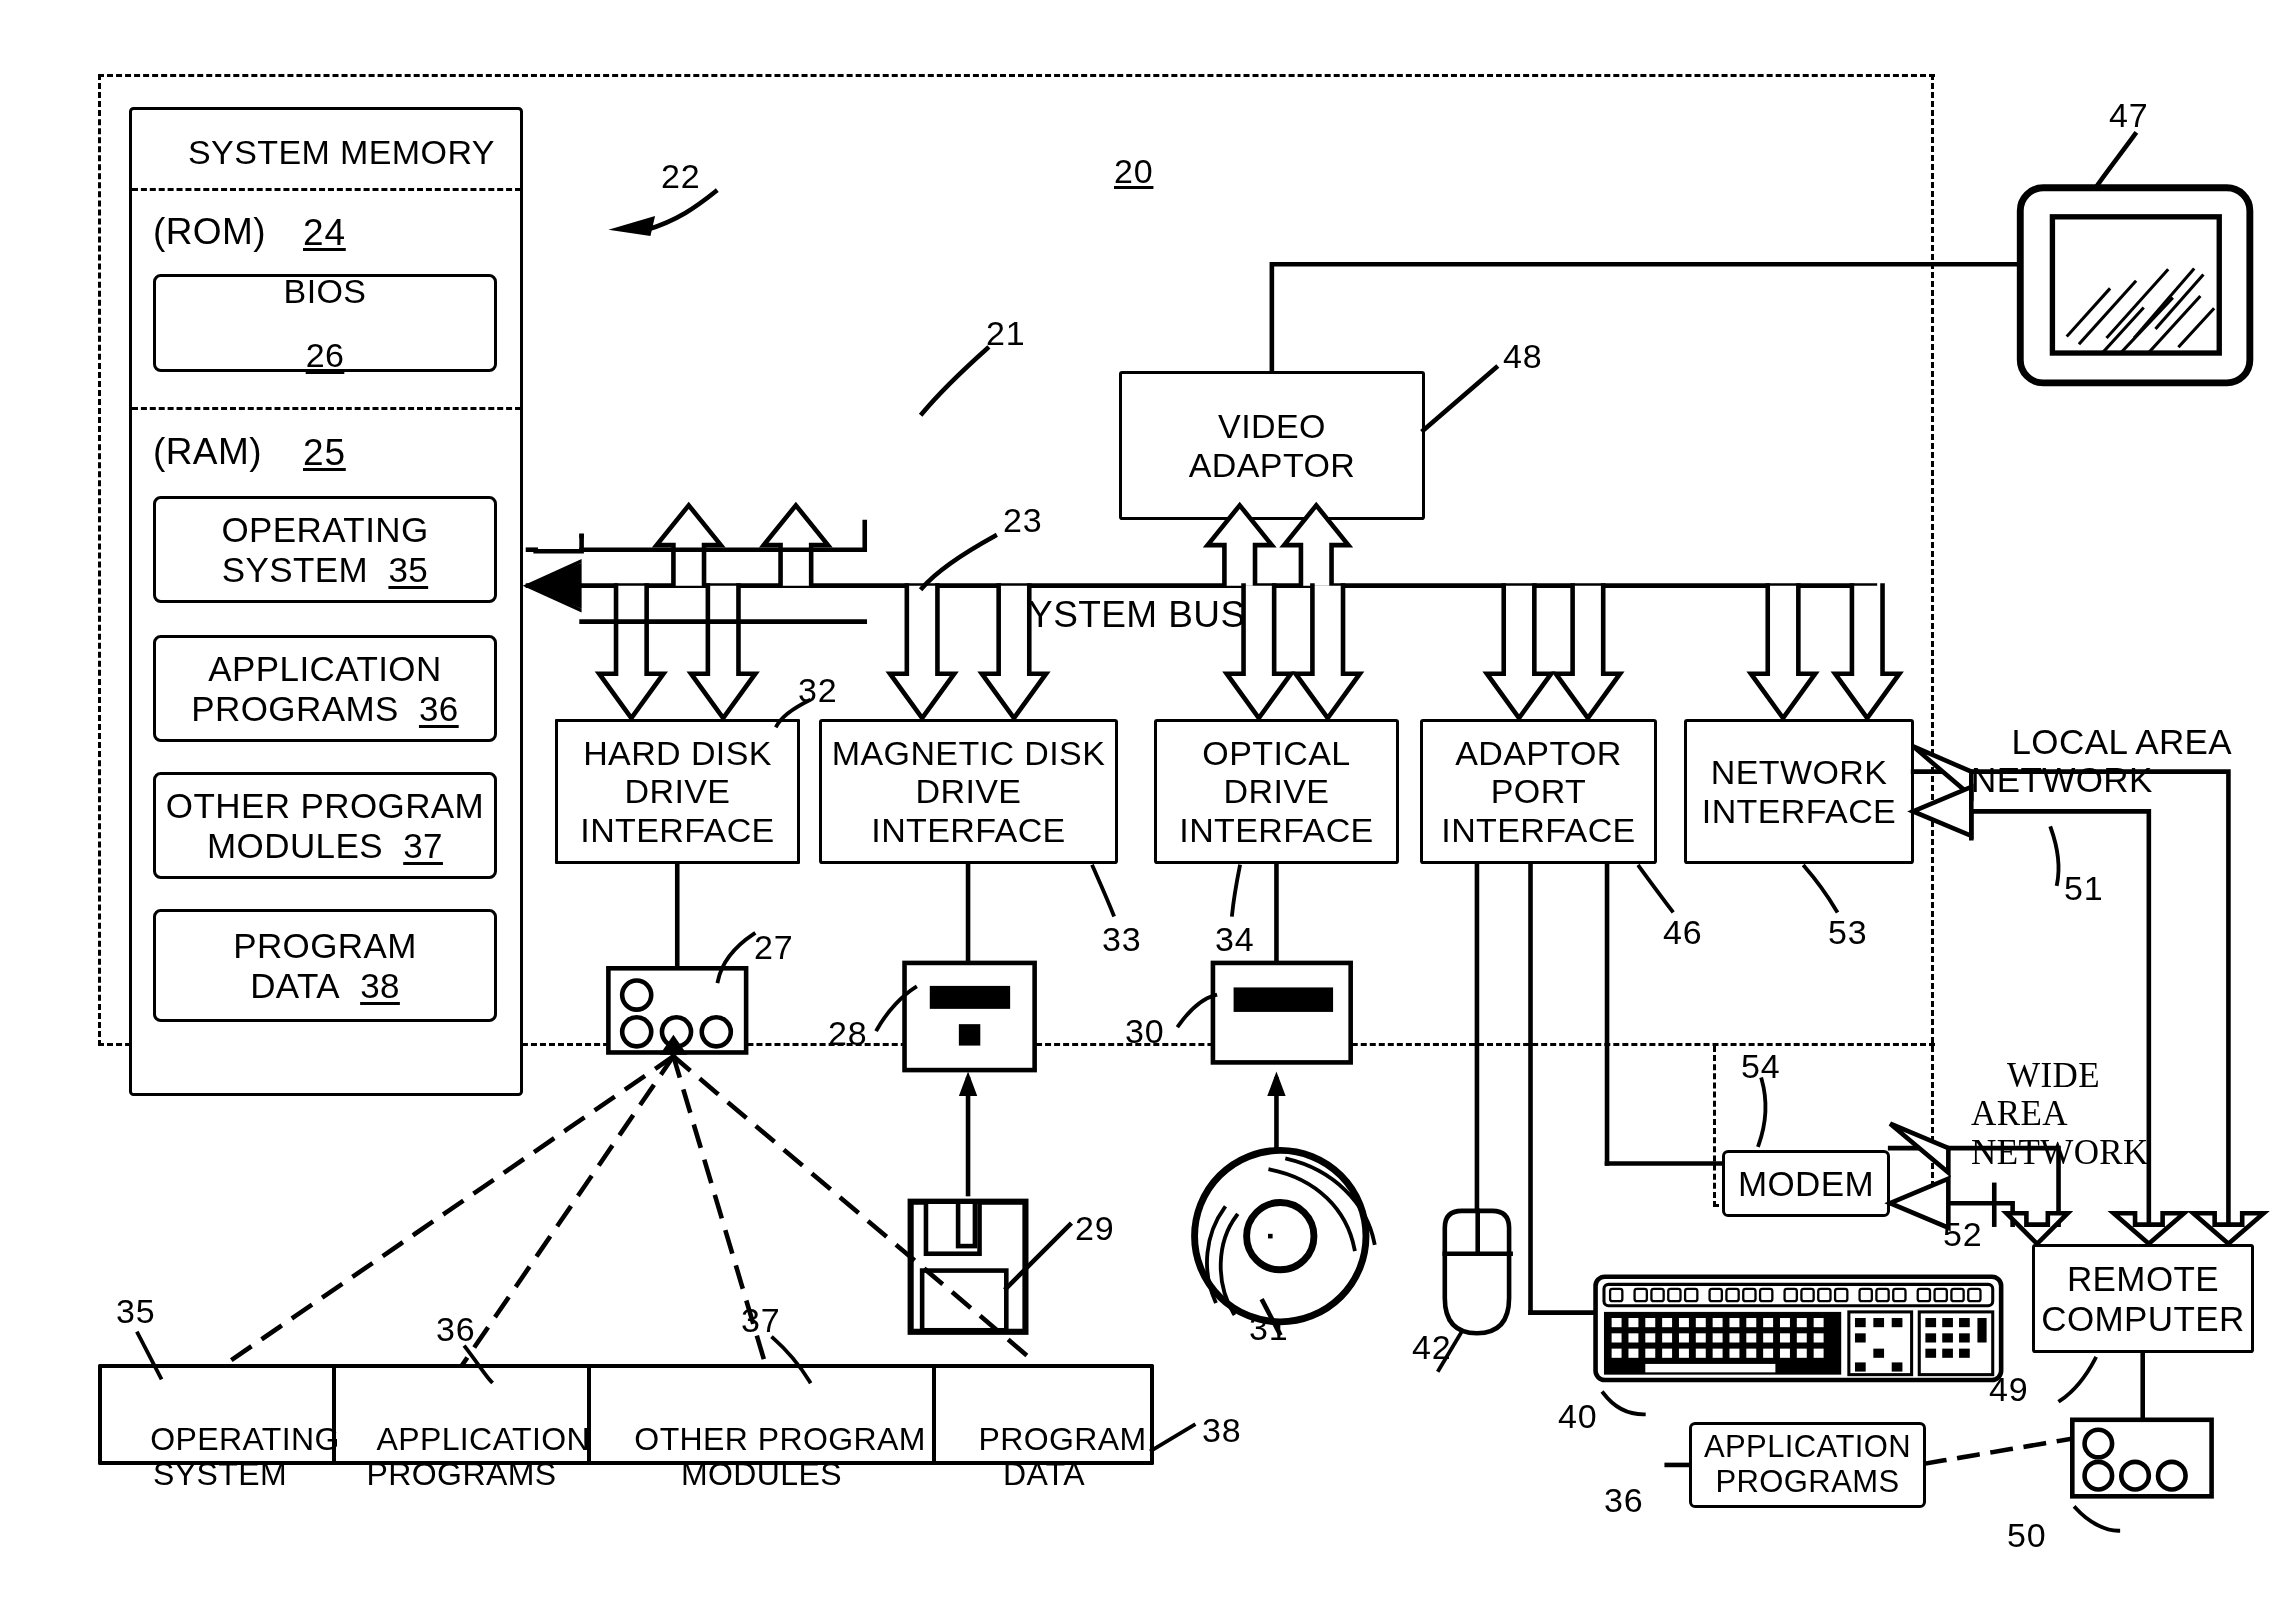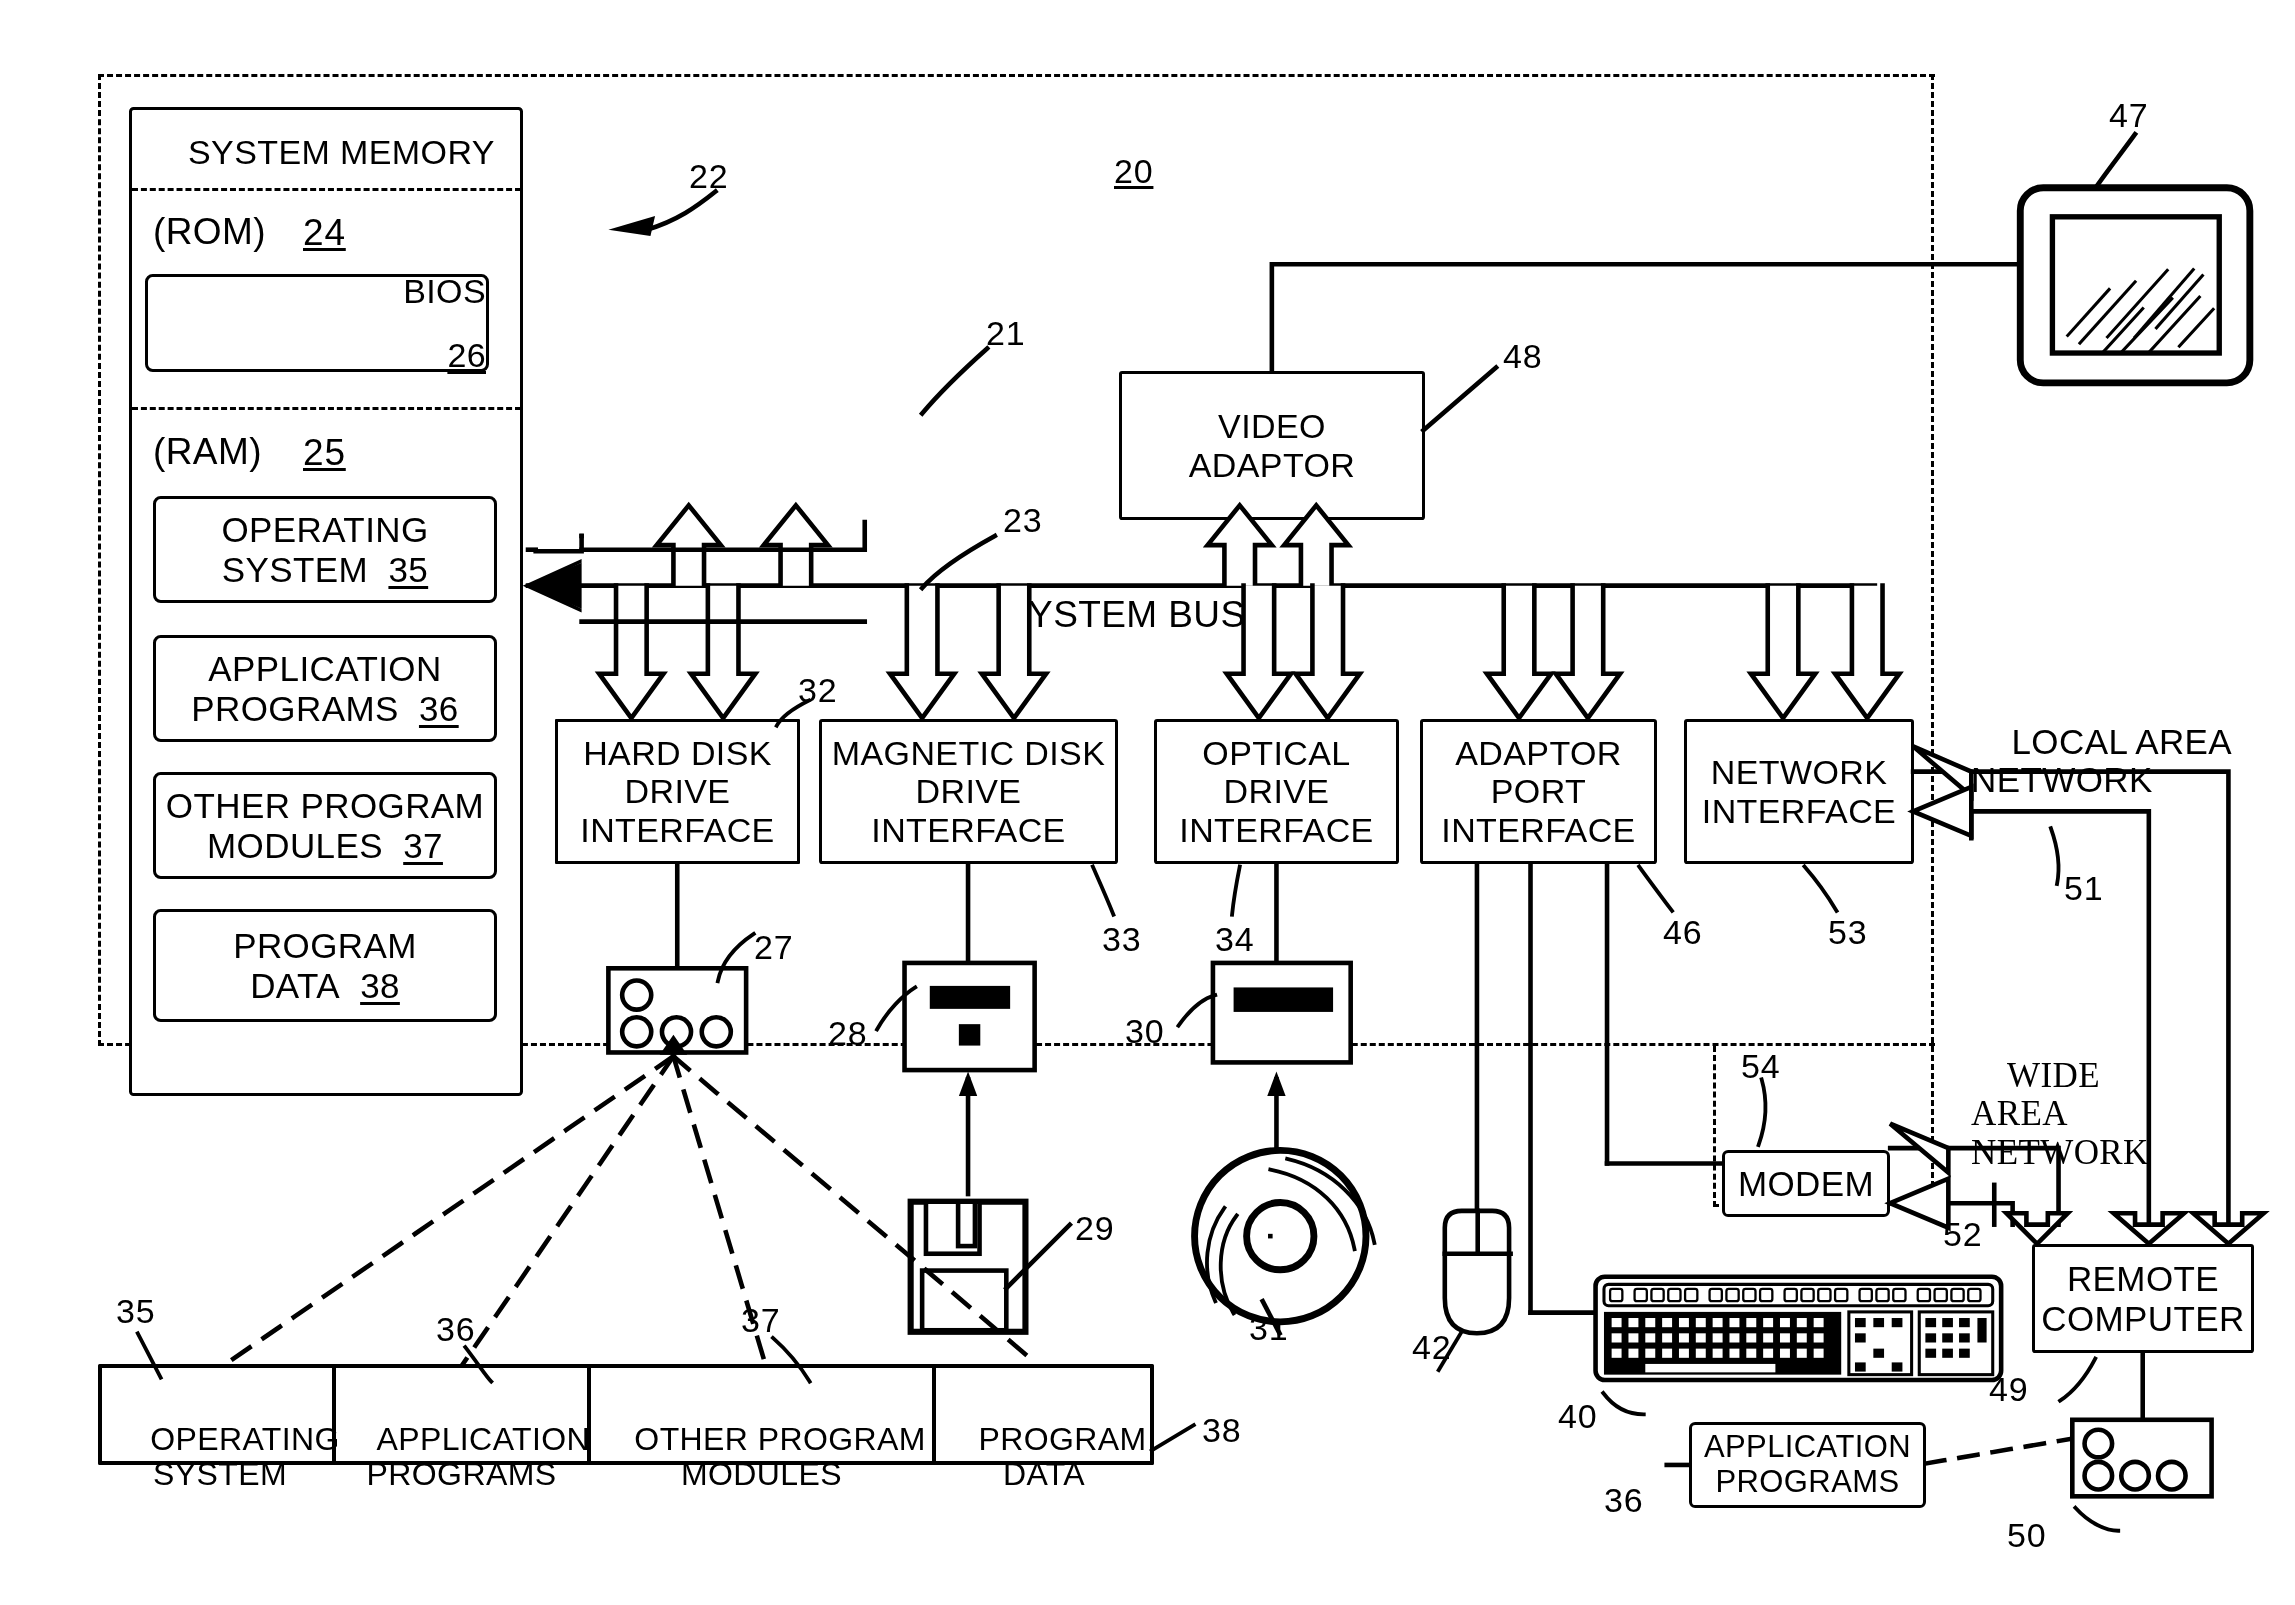--- a/index.html
+++ b/index.html
@@ -92,21 +92,21 @@
 
   <div class="box sqbox" style="left:129px; top:107px; width:394px; height:989px; border-radius:4.6px; justify-content:flex-start;"></div>
 
   <div class="txt t50" style="left:188px; top:134px;">SYSTEM MEMORY</div>
 
   <div class="dashline-h" style="left:132px; top:188px; width:389px;"></div>
 
   <div class="txt t48" style="left:153px; top:212px;">(ROM)</div>
   <div class="refnum u t48" style="left:303px; top:212px;">24</div>
 
-  <div class="box" style="left:145px; top:274px; width:344px; height:98px; flex-direction:column; gap:26px;align-items:flex-end;">
+  <div class="box" style="left:153px; top:274px; width:344px; height:98px; flex-direction:column; gap:26px;">
     <span class="lbl t50">BIOS</span>
     <span class="lbl t50 ul">26</span>
   </div>
 
   <div class="dashline-h" style="left:132px; top:407px; width:389px;"></div>
 
   <div class="txt t48" style="left:153px; top:432px;">(RAM)</div>
   <div class="refnum u t48" style="left:303px; top:432px;">25</div>
 
   <div class="box" style="left:153px; top:496px; width:344px; height:107px;">
@@ -200,21 +200,21 @@
   </div>
 
   <div class="txt t46" style="left:1971px; top:684px;">
     <span>LOCAL AREA</span><br><span>NETWORK</span>
   </div>
   <div class="txt t46" style="left:1971px; top:1018px;font-family:Liberation Serif, serif;">
     <span>WIDE</span><br><span>AREA</span><br><span>NETWORK</span>
   </div>
 
   <div class="refnum u" style="left:1114px; top:152px;">20</div>
-  <div class="refnum" style="left:689px; top:157px;">22</div>
+  <div class="refnum" style="left:661px; top:157px;">22</div>
   <div class="refnum" style="left:986px; top:314px;">21</div>
   <div class="refnum" style="left:1503px; top:337px;">48</div>
   <div class="refnum" style="left:1003px; top:501px;">23</div>
   <div class="refnum" style="left:2109px; top:96px;">47</div>
 
   <div class="refnum" style="left:798px; top:671px;">32</div>
   <div class="refnum" style="left:1102px; top:920px;">33</div>
   <div class="refnum" style="left:1215px; top:920px;">34</div>
   <div class="refnum" style="left:1663px; top:913px;">46</div>
   <div class="refnum" style="left:1828px; top:913px;">53</div>

